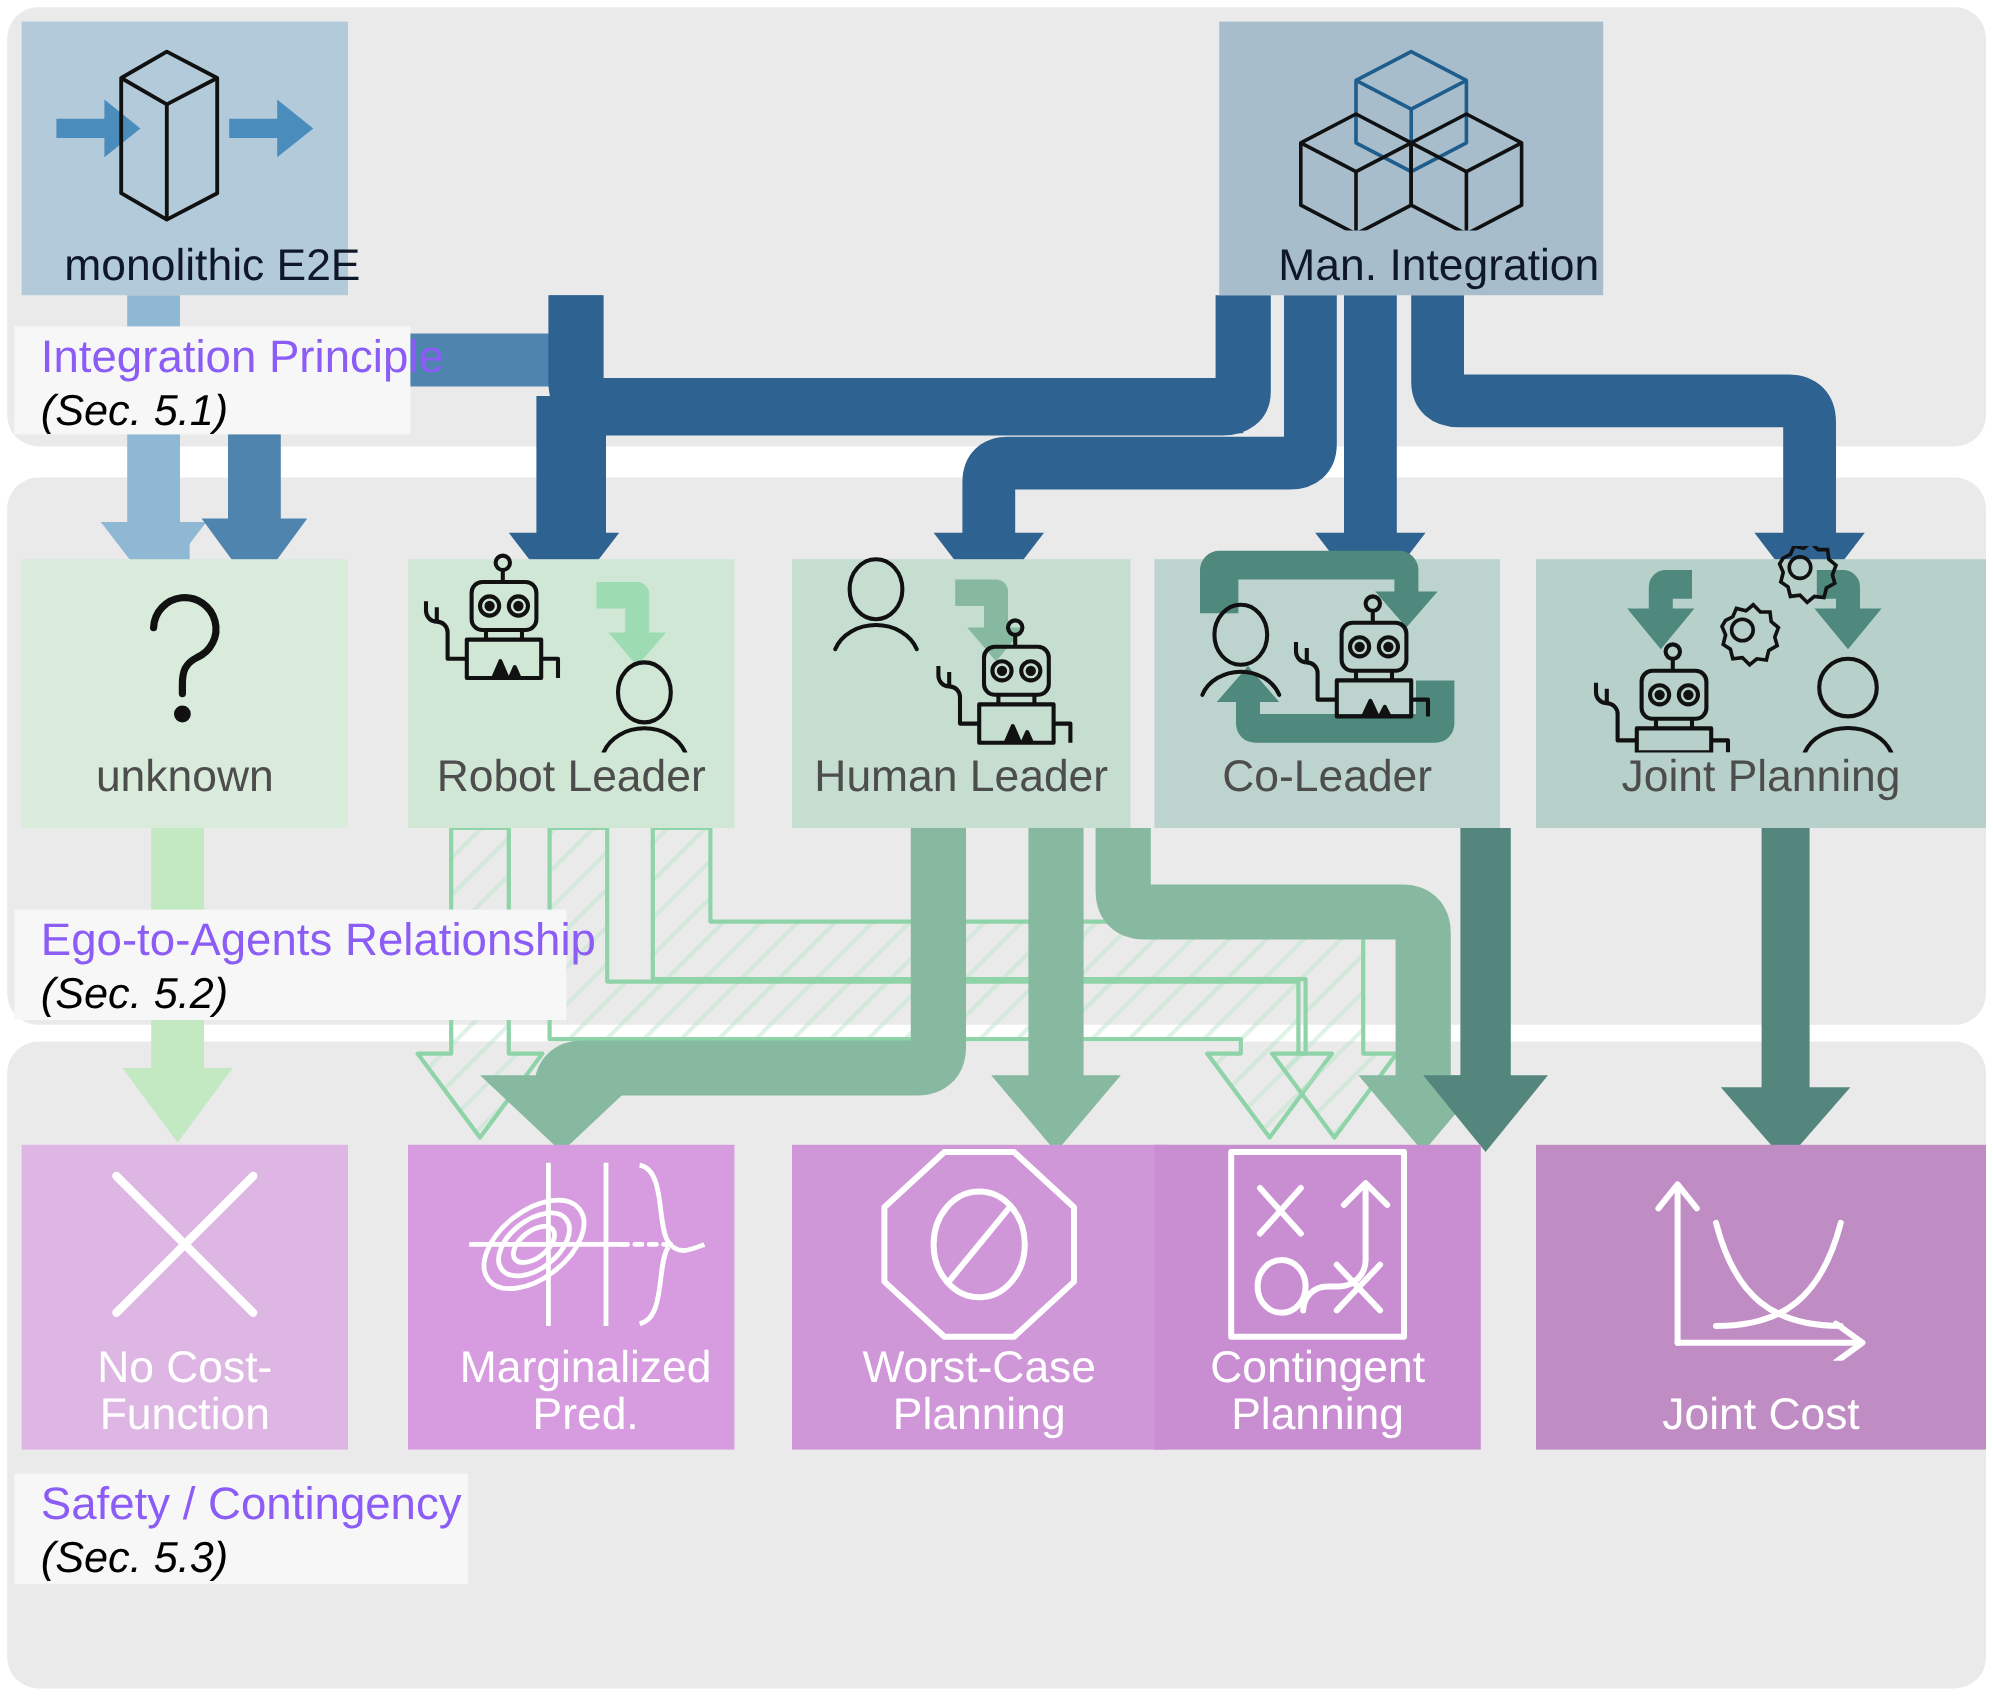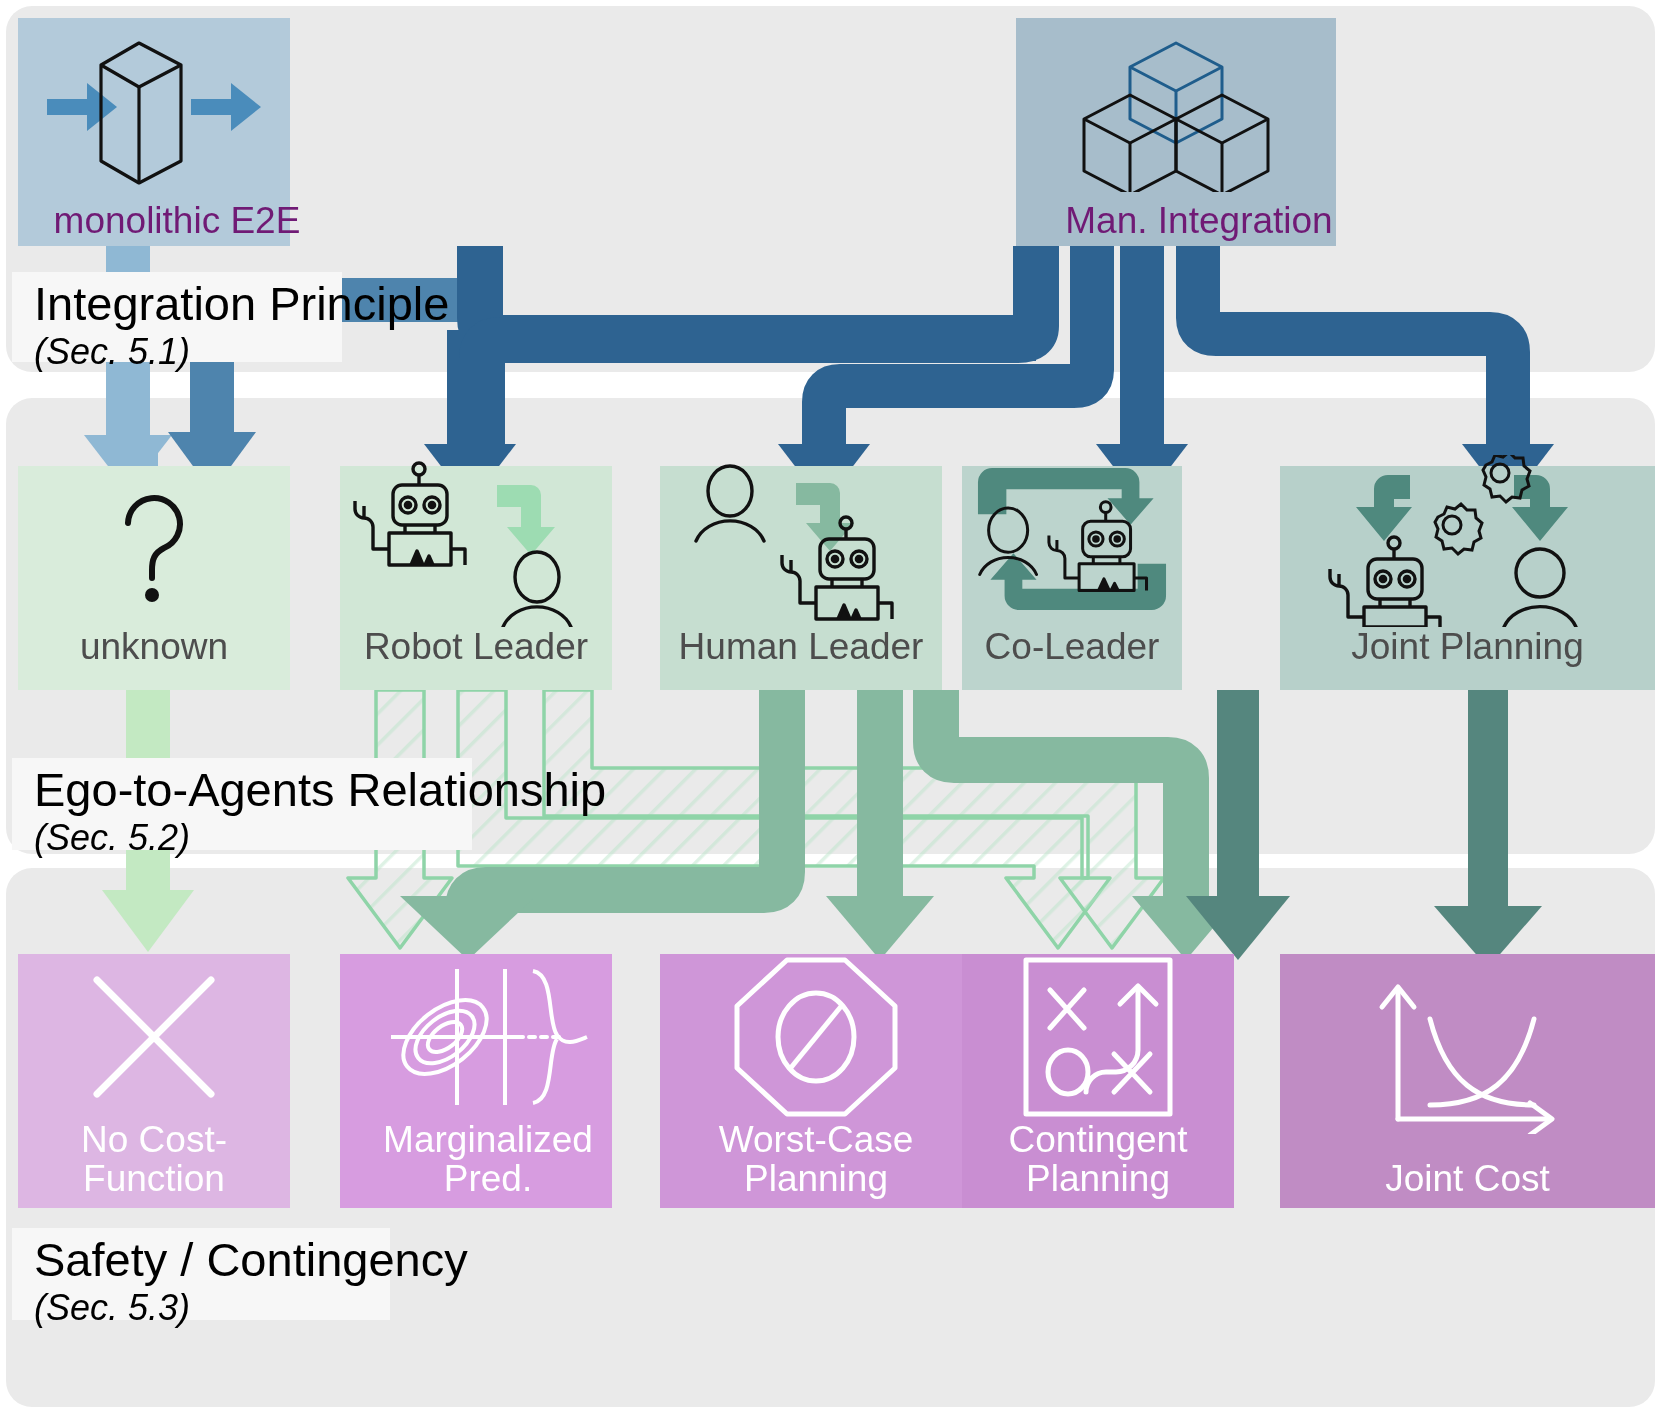--- a/index.html
+++ b/index.html
@@ -2,27 +2,27 @@
 <html><head>
 <meta charset="utf-8">
 <style>
   html,body{margin:0;padding:0;background:#ffffff;}
   body{font-family:"Liberation Sans",sans-serif;}
   #stage{position:relative;width:1661px;height:1413px;background:#ffffff;overflow:hidden;}
   #stage svg.layer{position:absolute;left:0;top:0;width:1661px;height:1413px;}
   .band{position:absolute;background:#eaeaea;border-radius:26px;}
   .node{position:absolute;display:flex;flex-direction:column;align-items:center;justify-content:flex-end;box-sizing:border-box;}
   .node .label{width:100%;text-align:center;line-height:1.06;}
-  .node.top .label{color:#701a75;font-size:37px;padding-bottom:6px;margin-left:46px;}
+  .node.top .label{color:#0f172a;font-size:37px;padding-bottom:6px;margin-left:46px;}
   .node.mid .label{color:#4d4d4d;font-size:37px;padding-bottom:24px;}
   .node.bot .label{color:#ffffff;font-size:37px;padding-bottom:10px;}
   .node .art{flex:1 1 auto;width:100%;display:flex;align-items:center;justify-content:center;}
   .node .art svg{display:block;}
   .seclabel{position:absolute;background:#f7f7f7;padding:4px 14px 8px 22px;box-sizing:border-box;}
-  .seclabel .l1{font-size:47px;color:#000000;line-height:1.18;white-space:nowrap;}
+  .seclabel .l1{font-size:38px;color:#8b5cf6;line-height:1.18;white-space:nowrap;}
   .seclabel .l2{font-size:36px;color:#000;font-style:italic;line-height:1.14;white-space:nowrap;}
 </style>
 </head>
 <body>
 
 <div id="stage">
 
   <div class="band" style="left:6px;top:6px;width:1649px;height:366px;"></div>
   <div class="band" style="left:6px;top:398px;width:1649px;height:456px;"></div>
   <div class="band" style="left:6px;top:868px;width:1649px;height:539px;"></div>
@@ -220,21 +220,21 @@
           <path d="M140 128 h62 v32 h-62 z"></path>
           <path d="M140 144 h-16 v-22 a9 9 0 0 0 -9 -9 M115 113 v-12 M115 113 a9 9 0 0 1 -9 -9 v-8"></path>
           <path d="M202 144 h14 v16"></path>
           <path d="M162 160 l6 -14 l6 14 M176 160 l4 -9 l4 9" fill="#111"></path>
         </g>
       </svg>
     </div>
     <div class="label">Human Leader</div>
   </div>
 
-  <div class="node mid" style="left:962px;top:466px;width:220px;height:224px;background:#bcd4cd;">
+  <div class="node mid" style="left:962px;top:466px;width:288px;height:224px;background:#bcd4cd;">
     <div class="art">
       <svg width="248" height="176" viewBox="0 0 248 176">
         <path d="M34 8 h150 a16 16 0 0 1 16 16 v18 h16 l-26 30 -26 -30 h16 v-10 h-130 v28 h-32 v-36 a16 16 0 0 1 16 -16 z" fill="#4f897e"></path>
         <path d="M214 168 h-150 a16 16 0 0 1 -16 -16 v-18 h-16 l26 -30 26 30 h-16 v10 h130 v-28 h32 v36 a16 16 0 0 1 -16 16 z" fill="#4f897e"></path>
         <g fill="none" stroke="#111" stroke-width="3.4" stroke-linecap="round">
           <ellipse cx="52" cy="78" rx="22" ry="25"></ellipse>
           <path d="M20 128 a34 29 0 0 1 64 0"></path>
         </g>
         <g fill="none" stroke="#111" stroke-width="3.4" stroke-linejoin="round">
           <circle cx="162" cy="52" r="6"></circle>

